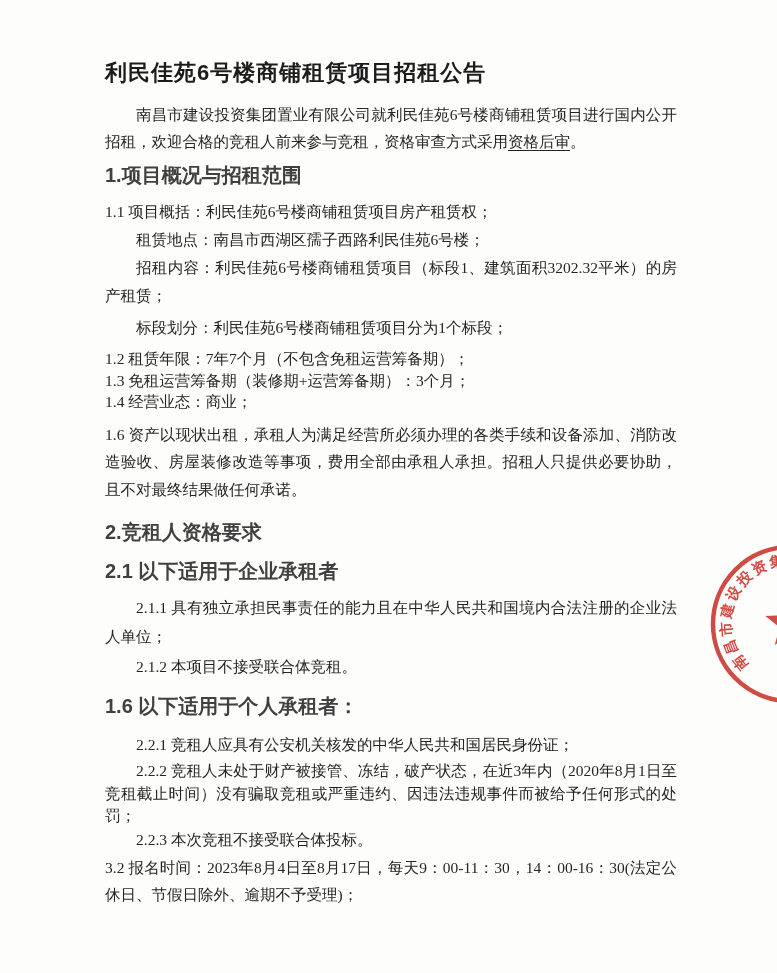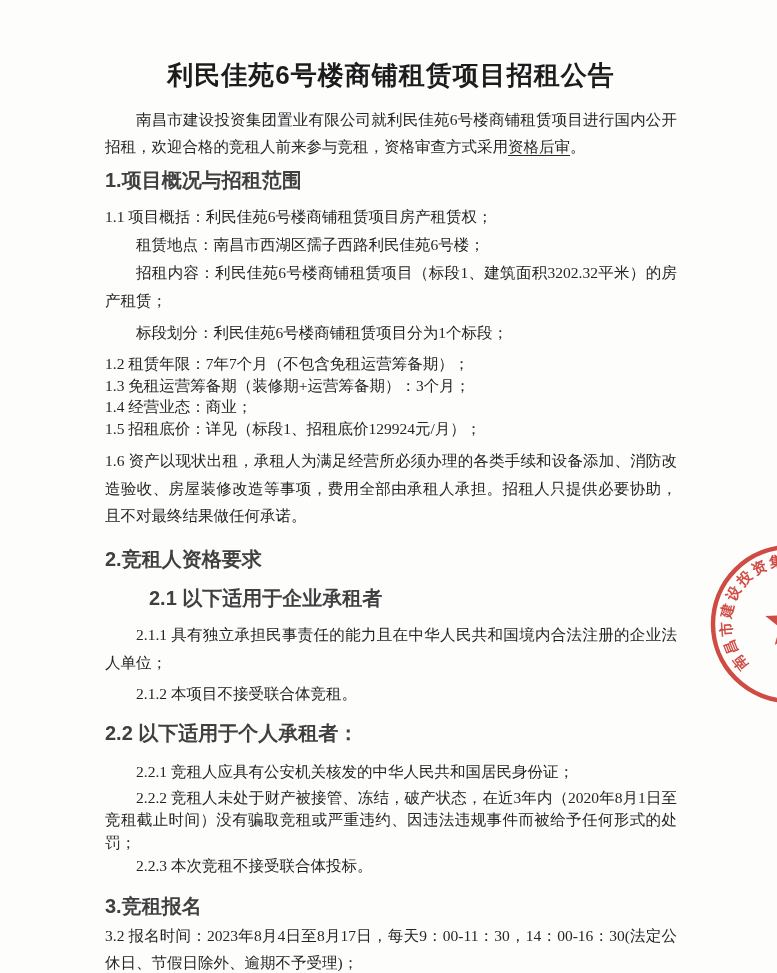--- a/index.html
+++ b/index.html
@@ -17,23 +17,23 @@
     color: #252525;
   }
   .content {
     position: relative;
     padding: 0 100px 0 105px;
     z-index: 1;
   }
   .title {
     margin: 58px 0 0 0;
     font-family: "Liberation Sans", "DejaVu Sans", sans-serif;
-    font-size: 26px;
+    font-size: 22px;
     font-weight: 700;
-    text-align: center;
+    text-align: left;
     color: #1c1c1c;
     letter-spacing: 1px;
   }
   p.body {
     margin: 0;
     font-size: 15.5px;
     line-height: 28px;
     text-align: justify;
   }
   .ind { text-indent: 2em; }
@@ -45,21 +45,21 @@
     color: #404040;
   }
   .intro       { margin-top: 13px !important; line-height: 27px !important; }
   .h-sec1      { margin-top: 7px; }
   .p-1-1       { margin-top: 9px !important; }
   .p-division  { margin-top: 4px !important; }
   .tight-list  { margin-top: 6px; }
   .tight-list p.body { line-height: 21.5px; }
   .p-1-6       { margin-top: 8px !important; line-height: 27.5px !important; }
   .h-sec2      { margin-top: 16px; }
-  .h-2-1       { margin-top: 12px; margin-left: 44px; }
+  .h-2-1       { margin-top: 12px; }
   .p-2-1-1     { margin-top: 9px !important; line-height: 28.5px !important; }
   .p-2-1-2     { margin-top: 2px !important; }
   .h-2-2       { margin-top: 12px; }
   .p-2-2-1     { margin-top: 11px !important; line-height: 27px !important; }
   .p-2-2-2     { margin-top: 2px !important; line-height: 22.5px !important; }
   .p-2-2-3     { margin-top: 0 !important; line-height: 24px !important; }
   .h-sec3      { margin-top: 15px; }
   .p-3-1       { margin-top: 9px !important; }
   .p-3-2       { margin-top: 2px !important; line-height: 27px !important; }
   .ul-text {
@@ -100,37 +100,35 @@
 
     <p class="body p-1-1">1.1 项目概括：利民佳苑6号楼商铺租赁项目房产租赁权；</p>
     <p class="body ind">租赁地点：南昌市西湖区孺子西路利民佳苑6号楼；</p>
     <p class="body ind">招租内容：利民佳苑6号楼商铺租赁项目（标段1、建筑面积3202.32平米）的房产租赁；</p>
     <p class="body ind p-division">标段划分：利民佳苑6号楼商铺租赁项目分为1个标段；</p>
 
     <div class="tight-list">
       <p class="body">1.2 租赁年限：7年7个月（不包含免租运营筹备期）；</p>
       <p class="body">1.3 免租运营筹备期（装修期+运营筹备期）：3个月；</p>
       <p class="body">1.4 经营业态：商业；</p>
-      <p class="body">1.5 招租底价：详见（标段1、招租底价129924元/月）；</p>
     </div>
 
     <p class="body p-1-6">1.6 资产以现状出租，承租人为满足经营所必须办理的各类手续和设备添加、消防改造验收、房屋装修改造等事项，费用全部由承租人承担。招租人只提供必要协助，且不对最终结果做任何承诺。</p>
 
     <p class="heading h-sec2">2.竞租人资格要求</p>
 
     <p class="heading h-2-1">2.1 以下适用于企业承租者</p>
     <p class="body ind p-2-1-1">2.1.1 具有独立承担民事责任的能力且在中华人民共和国境内合法注册的企业法人单位；</p>
     <p class="body ind p-2-1-2">2.1.2 本项目不接受联合体竞租。</p>
 
-    <p class="heading h-2-2">2.2 以下适用于个人承租者：</p>
+    <p class="heading h-2-2">1.6 以下适用于个人承租者：</p>
     <p class="body ind p-2-2-1">2.2.1 竞租人应具有公安机关核发的中华人民共和国居民身份证；</p>
     <p class="body ind p-2-2-2">2.2.2 竞租人未处于财产被接管、冻结，破产状态，在近3年内（2020年8月1日至竞租截止时间）没有骗取竞租或严重违约、因违法违规事件而被给予任何形式的处罚；</p>
     <p class="body ind p-2-2-3">2.2.3 本次竞租不接受联合体投标。</p>
 
-    <p class="heading h-sec3">3.竞租报名</p>
 
     <p class="body p-3-2">3.2 报名时间：2023年8月4日至8月17日，每天9：00-11：30，14：00-16：30(法定公休日、节假日除外、逾期不予受理)；</p>
 
   </div>
 
   <div class="seal-wrap">
     <svg width="77" height="190" viewBox="0 0 77 190">
       <defs>
         <path id="sealTextPath" d="M 49 130 A 58 58 0 1 1 131 48 A 58 58 0 1 1 49 130"></path>
       </defs>

